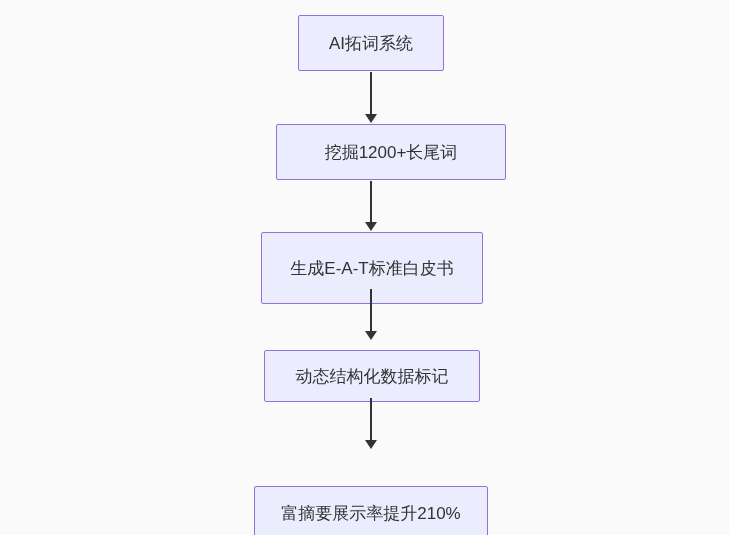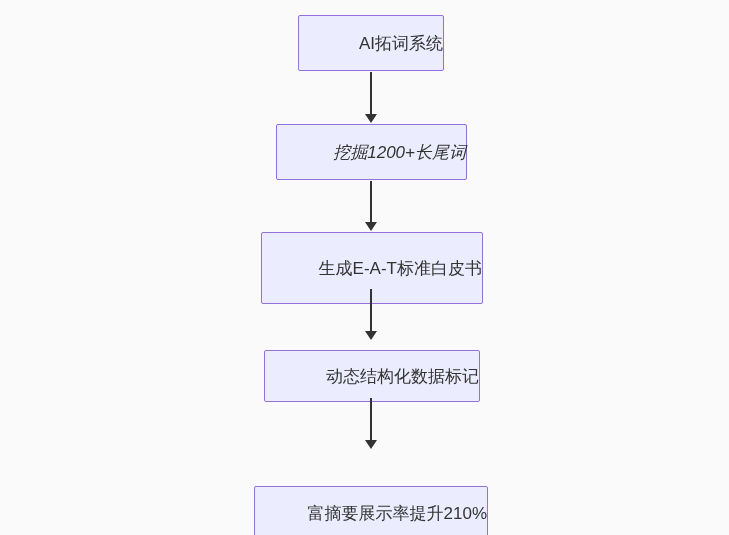--- a/index.html
+++ b/index.html
@@ -16,31 +16,31 @@
     font-family: "Liberation Sans", "DejaVu Sans", sans-serif;
   }
   .node {
     position: absolute;
     box-sizing: border-box;
     background: #ececff;
     border: 1px solid #9370db;
     border-radius: 2px;
     display: flex;
     align-items: center;
-    justify-content: flex-end;
+    justify-content: center;
   }
   .node-label {
     color: #333333;
     font-size: 17px;
     line-height: 1;
     white-space: nowrap;
   }
   
   .node-1 { left: 298px; top: 15px;  width: 146px; height: 56px; }
-  .node-2 { left: 276px; top: 124px; width: 191px; height: 56px; font-style: italic; }
+  .node-2 { left: 276px; top: 124px; width: 230px; height: 56px; }
   .node-3 { left: 261px; top: 232px; width: 222px; height: 72px; }
   .node-4 { left: 264px; top: 350px; width: 216px; height: 52px; }
   .node-5 { left: 254px; top: 450px; width: 234px; height: 55px; margin-top: 36px; }
 
   .edge {
     position: absolute;
     width: 12px;
     display: flex;
     flex-direction: column;
     align-items: center;

